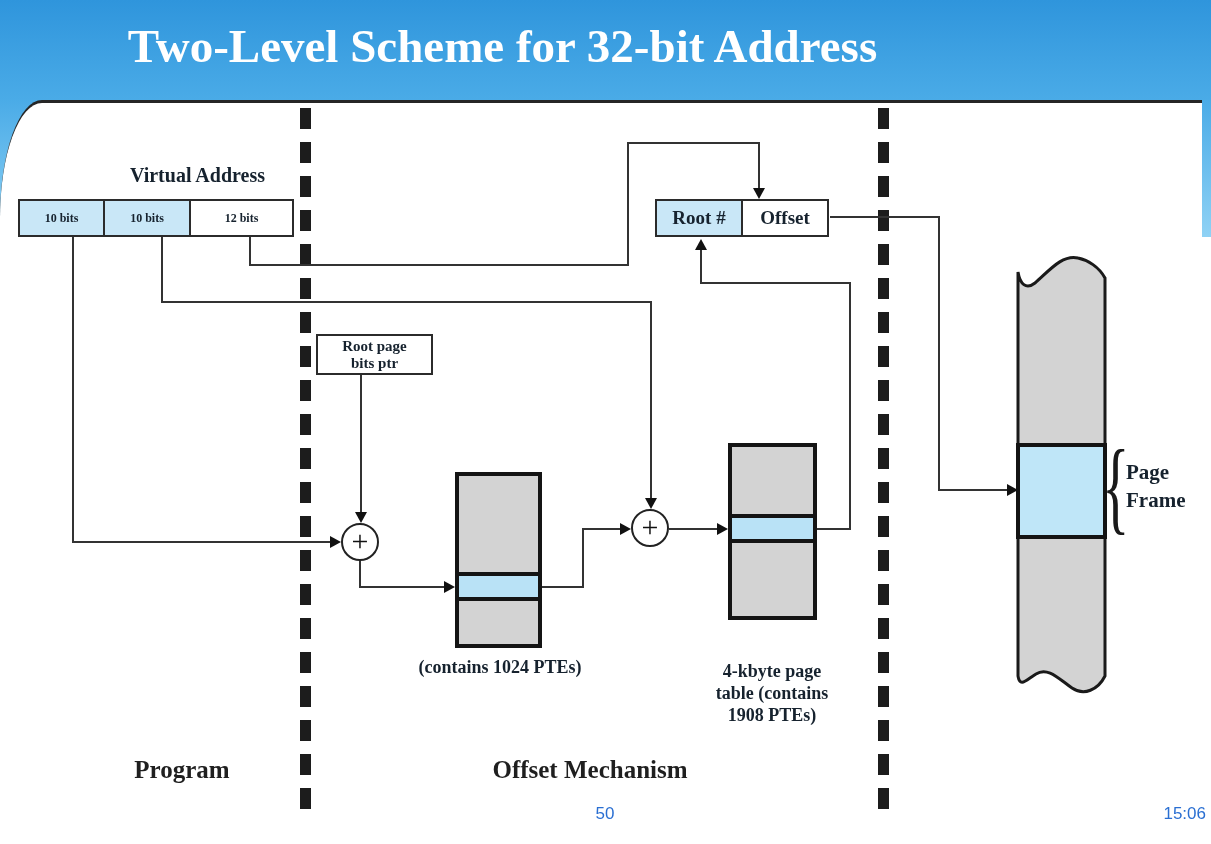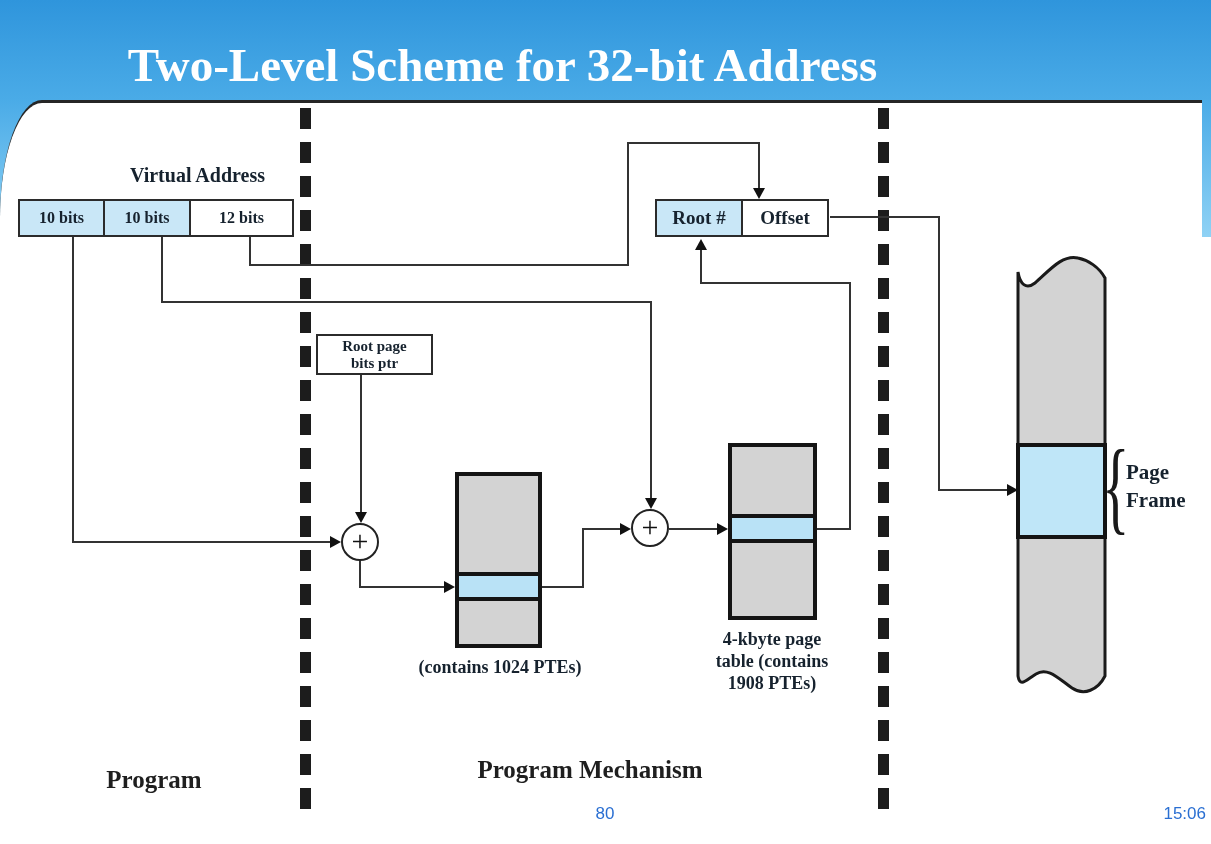--- a/index.html
+++ b/index.html
@@ -12,36 +12,36 @@
   #slide{
     position:relative;width:1211px;height:844px;overflow:hidden;background:#fff;
     font-family:"Liberation Serif","DejaVu Serif",serif;color:var(--ink);
   }
   .abs{position:absolute;}
   
   .header-band{left:0;top:0;width:1211px;height:237px;
     background:linear-gradient(180deg,var(--header-top) 0%,var(--header-mid) 42%,var(--header-bottom) 100%);}
   .panel{left:0;top:100px;width:1202px;height:744px;background:#fff;
     border-top:3px solid #262626;border-top-left-radius:42px 118px;}
-  .title{top:24px;left:0;width:1005px;text-align:center;
+  .title{top:5px;left:0;width:1005px;text-align:center;
     font-weight:bold;font-size:47px;line-height:82px;color:var(--title-text);}
   
   .dashes{top:108px;width:11px;height:706px;
     background:repeating-linear-gradient(180deg,#1c1c1c 0 21px,transparent 21px 34px);}
   
   .ln{position:absolute;background:var(--line);}
   .arr{position:absolute;width:0;height:0;}
   .arr-r{border-top:6px solid transparent;border-bottom:6px solid transparent;border-left:11px solid #111;}
   .arr-d{border-left:6px solid transparent;border-right:6px solid transparent;border-top:11px solid #111;}
   .arr-u{border-left:6px solid transparent;border-right:6px solid transparent;border-bottom:11px solid #111;}
   
   .va-label{left:55px;top:164px;width:210px;text-align:right;font-weight:bold;font-size:20px;}
   .va-row{left:18px;top:199px;display:flex;}
   .cell{height:34px;border:2px solid #2b2b2b;display:flex;align-items:center;justify-content:center;
-    font-weight:bold;font-size:16px;background:#fff;}
+    font-weight:bold;font-size:12px;background:#fff;}
   .cell+.cell{margin-left:-2px;}
   .cell.hl{background:var(--highlight-fill);}
   .w86{width:83px;} .w87{width:84px;} .w105{width:101px;}
   
   .ptr-box{left:316px;top:334px;width:113px;height:35px;border:2px solid #2b2b2b;background:#fff;
     text-align:center;font-weight:bold;font-size:15px;line-height:17px;padding-top:2px;}
   
   .adder{width:34px;height:34px;border:2px solid #222;border-radius:50%;background:#fff;
     display:flex;align-items:center;justify-content:center;font-size:30px;font-weight:400;color:#111;}
   .adder span{margin-top:-3px;}
@@ -140,40 +140,40 @@
   <div class="abs ptable" style="left:455px;top:472px;width:79px;height:168px;">
     <div class="row" style="top:96px;"></div>
   </div>
   <div class="abs caption" style="left:395px;top:656px;width:210px;">
     <div>(contains 1024 PTEs)</div>
   </div>
 
   <div class="abs ptable" style="left:728px;top:443px;width:81px;height:169px;">
     <div class="row" style="top:67px;"></div>
   </div>
-  <div class="abs caption" style="left:682px;top:628px;width:180px;">
+  <div class="abs caption" style="left:682px;top:660px;width:180px;">
     <div>4-kbyte page</div>
     <div>table (contains</div>
     <div>1908 PTEs)</div>
   </div>
 
   <div class="abs pa-row">
     <div class="cell hl wf1">Root #</div>
     <div class="cell wf2">Offset</div>
   </div>
 
   <svg class="abs" style="left:1008px;top:246px;" width="120" height="460" viewBox="0 0 120 460">
     <path d="M10,26 C12,38 18,44 27,37 C40,26 54,8 70,12 C80,14 91,21 97,32
              L97,430 C90,444 76,450 64,442 C52,434 40,420 28,428 C18,434 12,442 10,430 Z" fill="var(--table-fill)" stroke="#1a1a1a" stroke-width="3"></path>
     <rect x="10" y="199" width="87" height="92" fill="var(--frame-fill)" stroke="var(--border-dark)" stroke-width="4"></rect>
   </svg>
 
   <div class="abs brace">{</div>
   <div class="abs pf-label" style="top:460px;">Page</div>
   <div class="abs pf-label" style="top:488px;">Frame</div>
 
-  <div class="abs section" style="left:44px;width:220px;margin-top:10px;">Program</div>
-  <div class="abs section" style="left:440px;width:300px;">Program Mechanism</div>
+  <div class="abs section" style="left:72px;width:220px;">Program</div>
+  <div class="abs section" style="left:440px;width:300px;">Offset Mechanism</div>
 
-  <div class="abs footer" style="left:580px;width:50px;text-align:center;">80</div>
+  <div class="abs footer" style="left:580px;width:50px;text-align:center;">50</div>
   <div class="abs footer" style="left:1138px;width:68px;text-align:right;">15:06</div>
 
 </div>
 
 </body></html>

